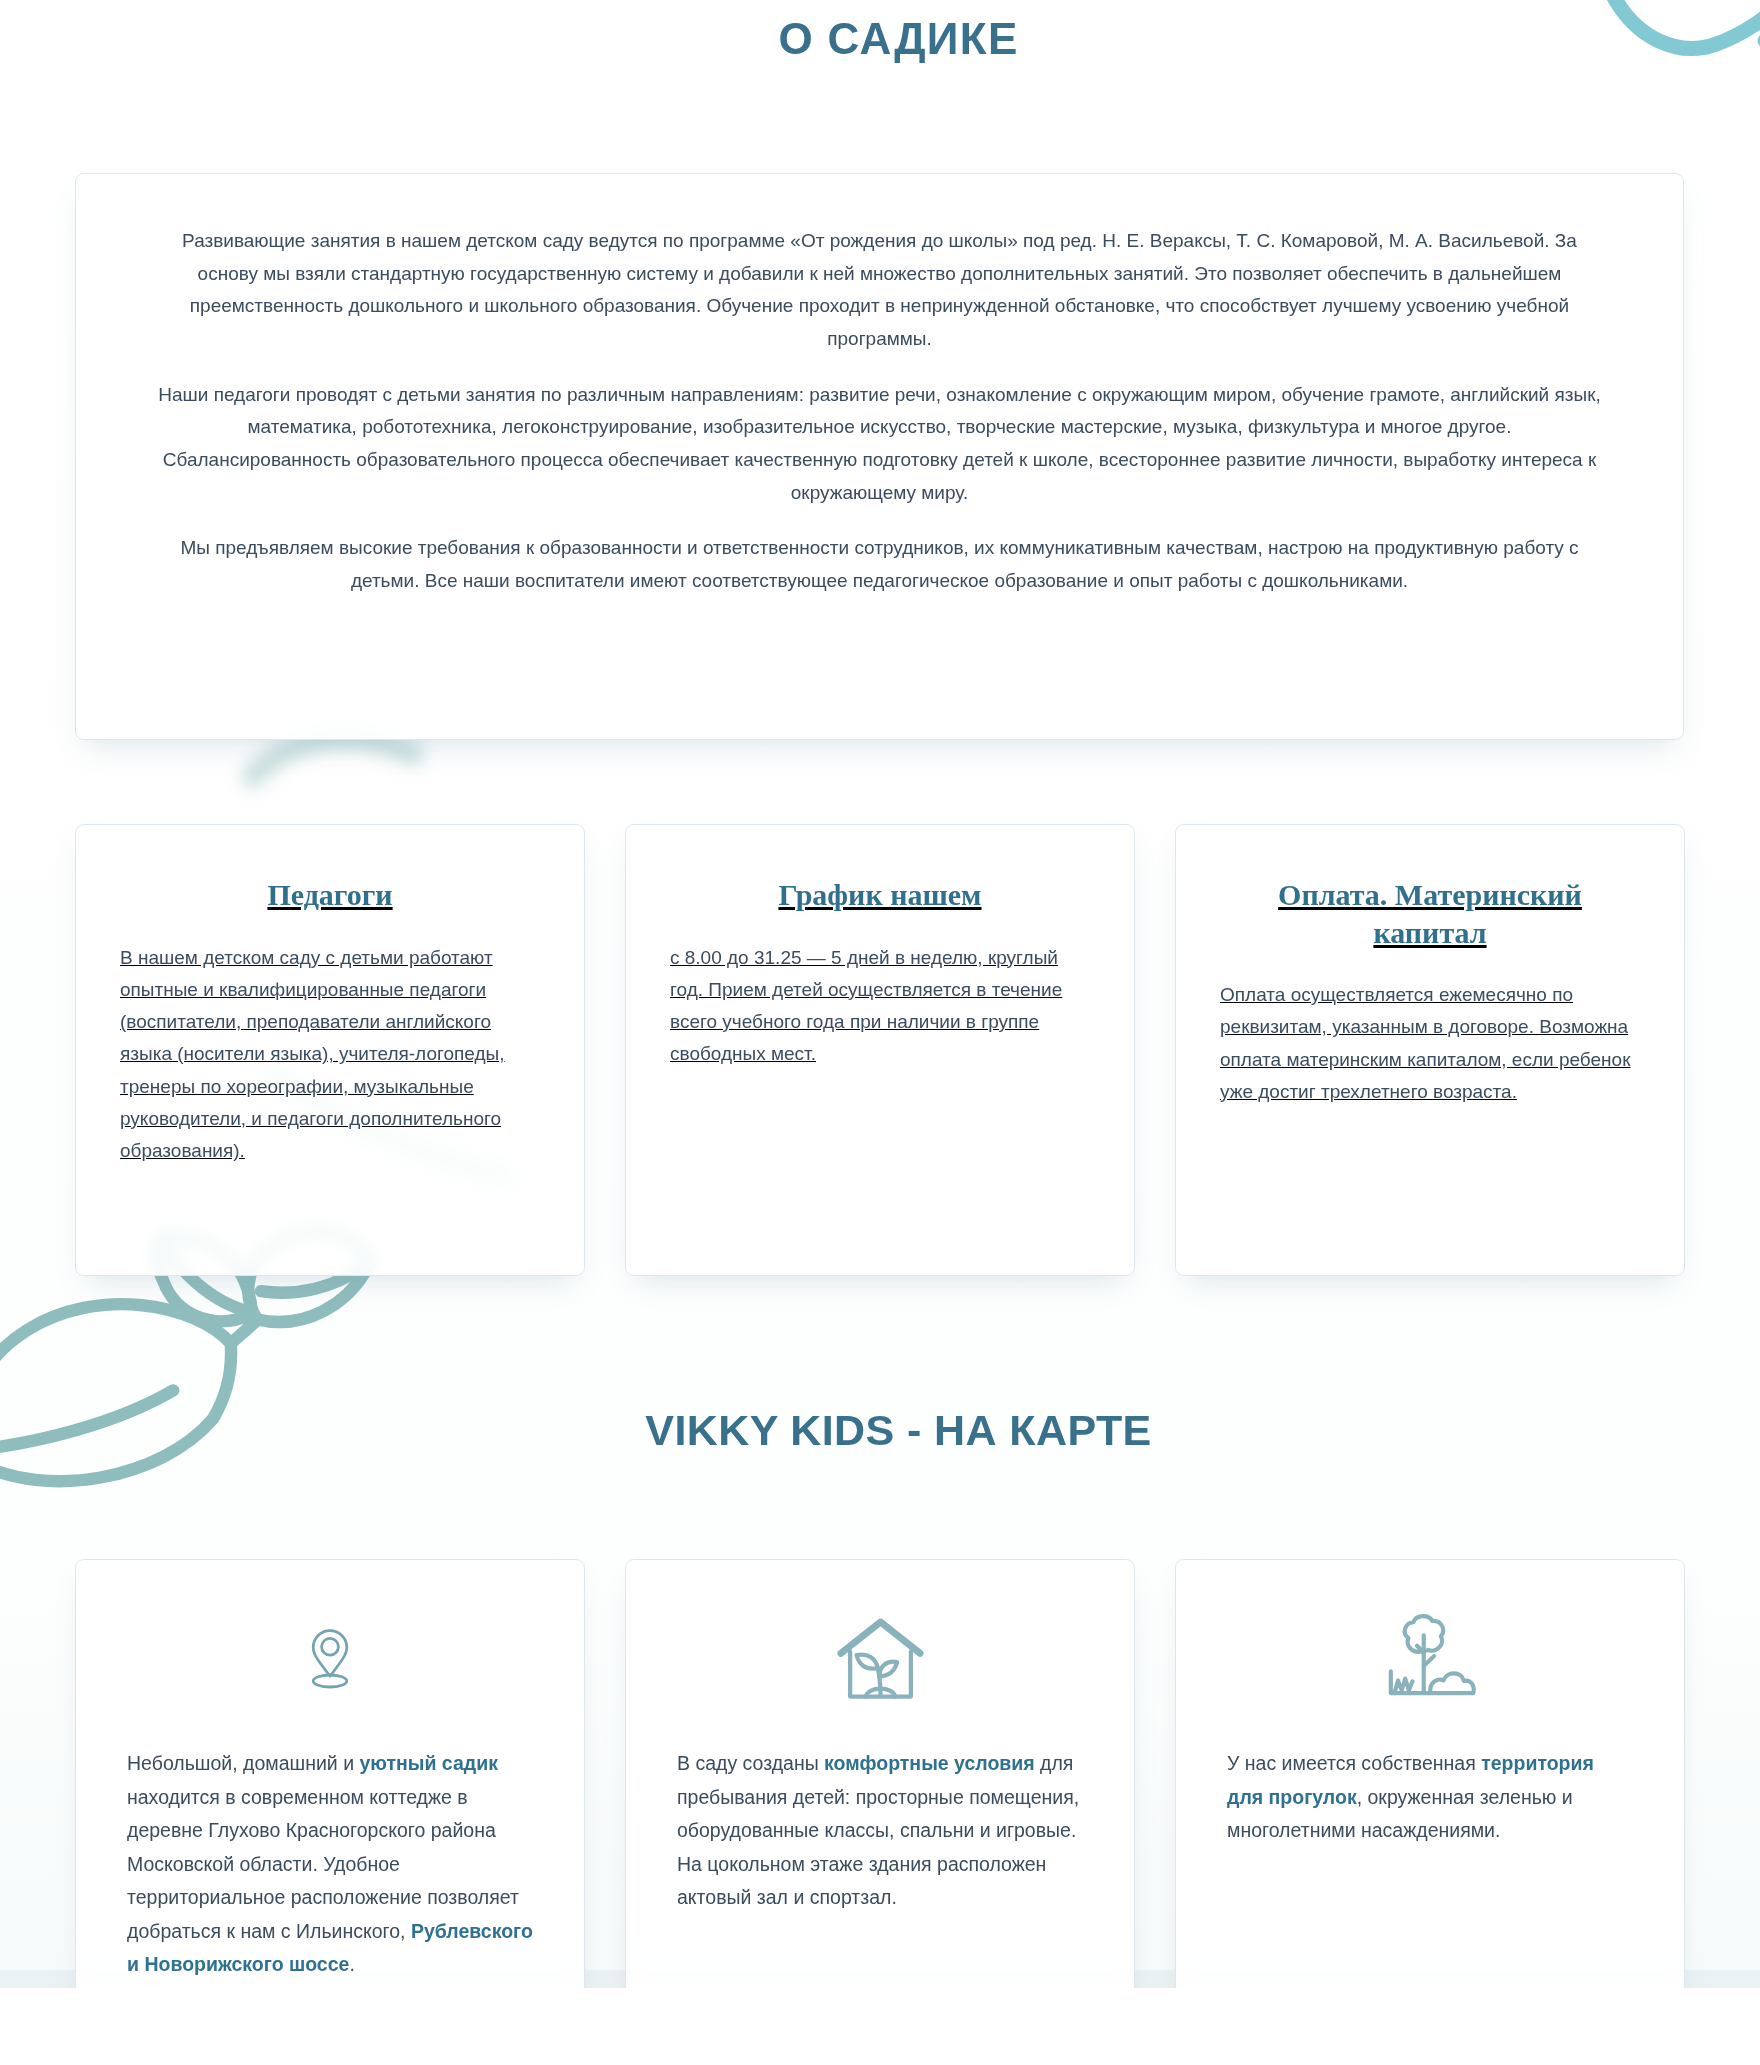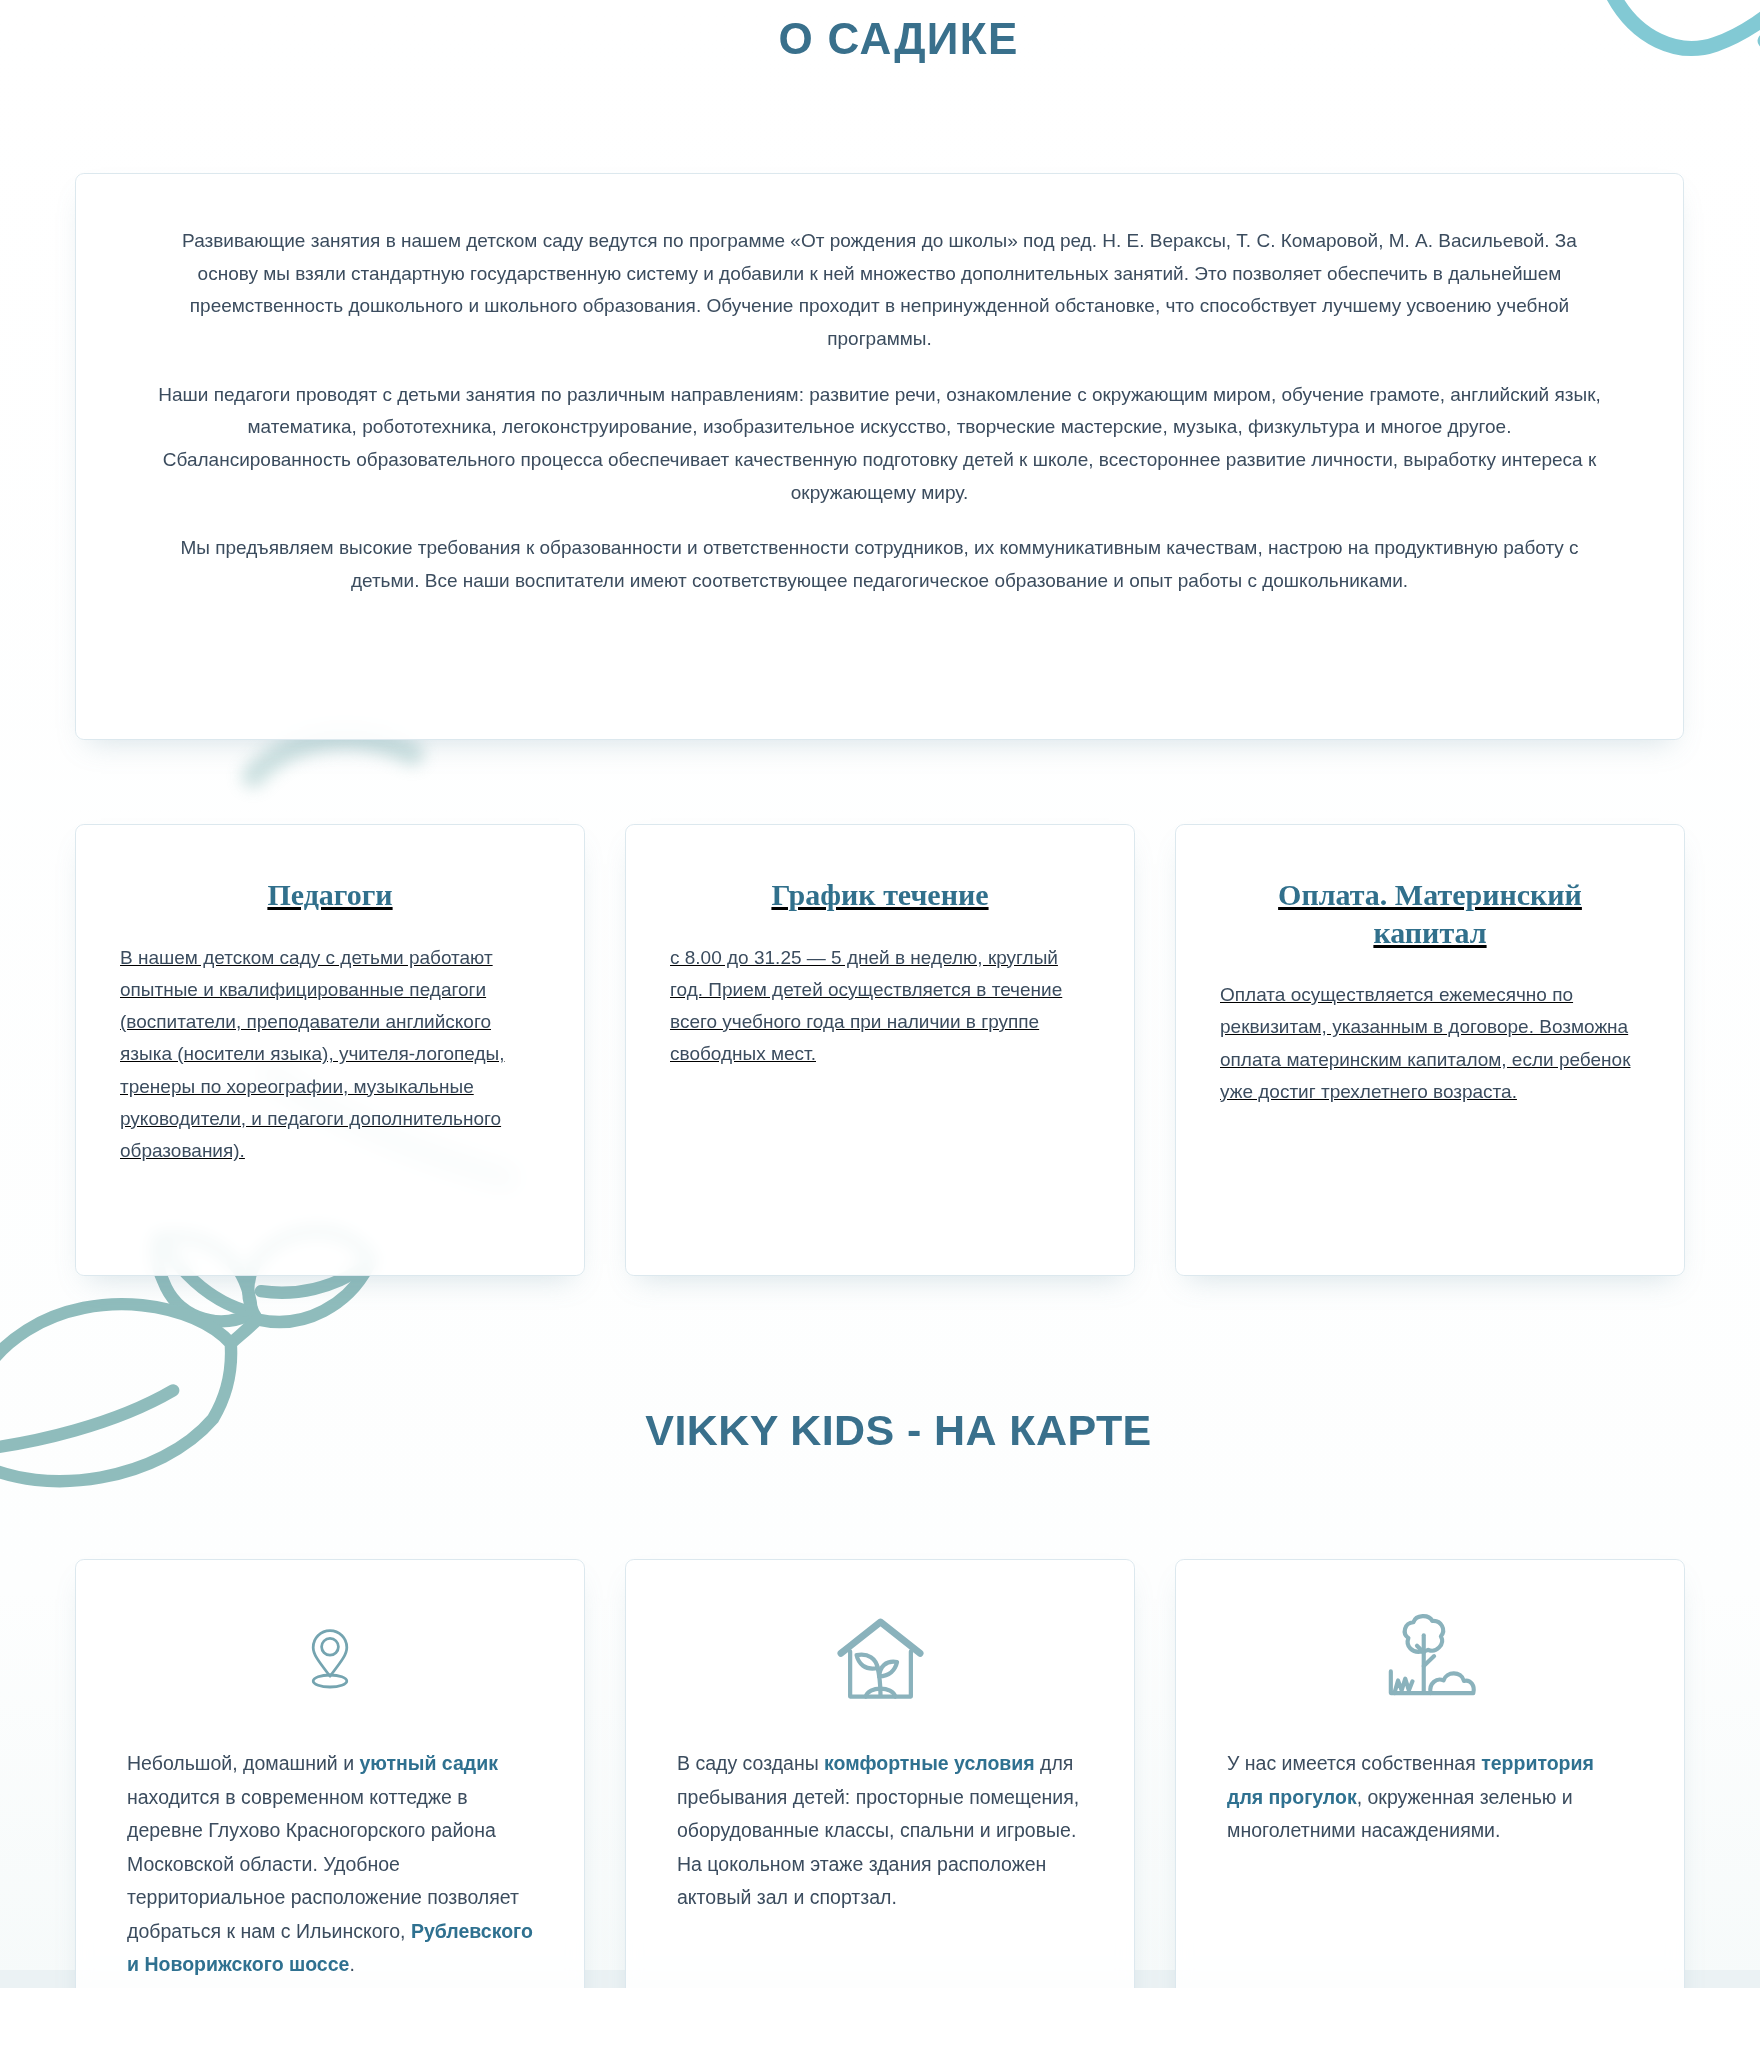--- a/index.html
+++ b/index.html
@@ -111,21 +111,21 @@
     <p>Развивающие занятия в нашем детском саду ведутся по программе «От рождения до школы» под ред. Н. Е. Вераксы, Т. С. Комаровой, М. А. Васильевой. За основу мы взяли стандартную государственную систему и добавили к ней множество дополнительных занятий. Это позволяет обеспечить в дальнейшем преемственность дошкольного и школьного образования. Обучение проходит в непринужденной обстановке, что способствует лучшему усвоению учебной программы.</p>
     <p>Наши педагоги проводят с детьми занятия по различным направлениям: развитие речи, ознакомление с окружающим миром, обучение грамоте, английский язык, математика, робототехника, легоконструирование, изобразительное искусство, творческие мастерские, музыка, физкультура и многое другое. Сбалансированность образовательного процесса обеспечивает качественную подготовку детей к школе, всестороннее развитие личности, выработку интереса к окружающему миру.</p>
     <p>Мы предъявляем высокие требования к образованности и ответственности сотрудников, их коммуникативным качествам, настрою на продуктивную работу с детьми. Все наши воспитатели имеют соответствующее педагогическое образование и опыт работы с дошкольниками.</p>
   </section>
 
   <article class="card info-card col-1">
     <h3 class="serif-h">Педагоги</h3>
     <p>В нашем детском саду с детьми работают опытные и квалифицированные педагоги (воспитатели, преподаватели английского языка (носители языка), учителя-логопеды, тренеры по хореографии, музыкальные руководители, и педагоги дополнительного образования).</p>
   </article>
   <article class="card info-card col-2">
-    <h3 class="serif-h">График течение</h3>
+    <h3 class="serif-h">График нашем</h3>
     <p>с 8.00 до 31.25 — 5 дней в неделю, круглый год. Прием детей осуществляется в течение всего учебного года при наличии в группе свободных мест.</p>
   </article>
   <article class="card info-card col-3">
     <h3 class="serif-h">Оплата. Материнский капитал</h3>
     <p>Оплата осуществляется ежемесячно по реквизитам, указанным в договоре. Возможна оплата материнским капиталом, если ребенок уже достиг трехлетнего возраста.</p>
   </article>
 
   <h1 class="section-title title-map">VIKKY KIDS - НА КАРТЕ</h1>
 
   <article class="card map-card col-1">

